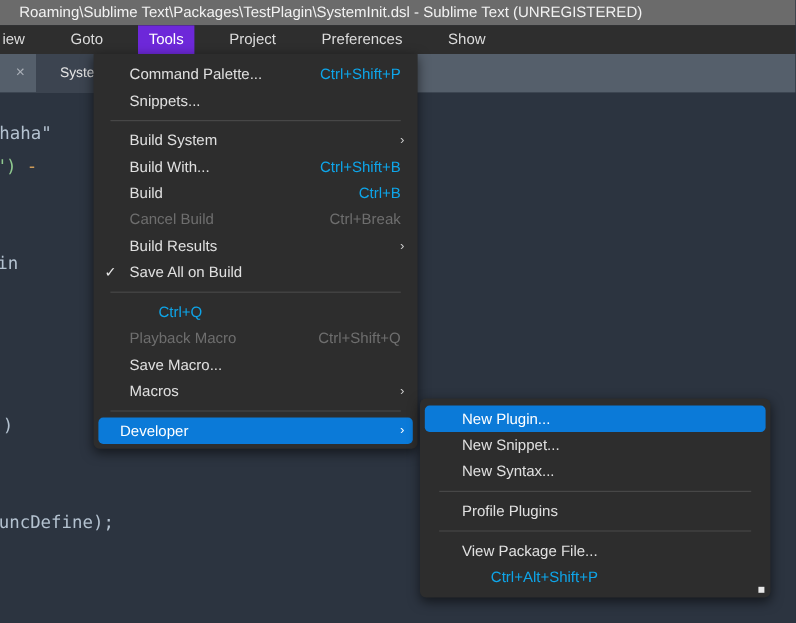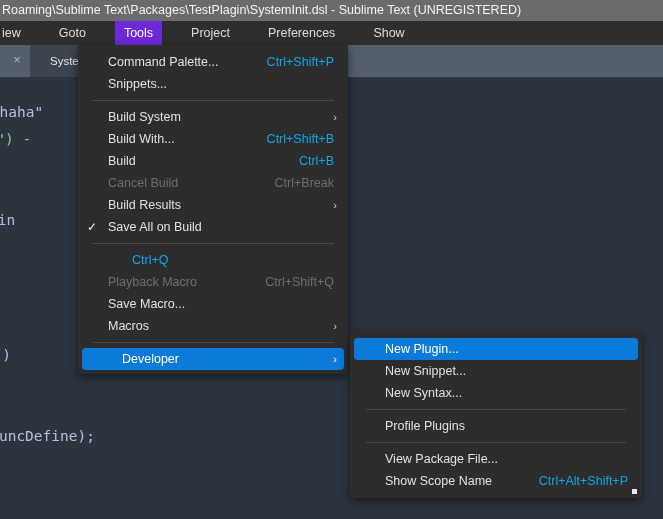--- a/index.html
+++ b/index.html
@@ -24,21 +24,21 @@
     position: absolute;
     top: 0; left: 0;
     width: 663px;
     height: 21px;
     background: #6b6b6b;
     color: #f2f2f2;
     font-size: 12.5px;
     line-height: 21px;
     white-space: nowrap;
     overflow: hidden;
-    padding-left: 2px;
+    padding-left: 16px;
   }
 
   
   .menubar {
     position: absolute;
     top: 21px; left: 0;
     width: 663px;
     height: 24px;
     background: #2e2e2e;
     display: flex;
@@ -175,21 +175,21 @@
     height: 22px;
     line-height: 22px;
     font-size: 11px;
     color: #cfcfcf;
   }
   .menu-item.highlight {
     background: #0b7ad8;
     color: #ffffff;
     border-radius: 4px;
     margin: 0 4px;
-    padding-left: 40px;
+    padding-left: 18px;
   }
   .menu-developer .menu-item.highlight { padding-left: 31px; }
   .menu-item.highlight .arrow { color: #ffffff; right: 7px; }
   .menu-sep {
     height: 1px;
     background: #474747;
     margin: 5px 14px 5px 14px;
   }
   .menu-developer .menu-sep { margin: 5px 16px; }
 
@@ -293,19 +293,18 @@
       </div>
       <div class="menu-sep"></div>
       <div class="menu-item">
         <span class="label">Profile Plugins</span>
       </div>
       <div class="menu-sep"></div>
       <div class="menu-item">
         <span class="label">View Package File...</span>
       </div>
       <div class="menu-item">
-        <span class="label">Show Scope Name</span>
         <span class="shortcut">Ctrl+Alt+Shift+P</span>
       </div>
       <div class="resize-grip"></div>
   </div>
 
 </div>
 
 </body></html>

